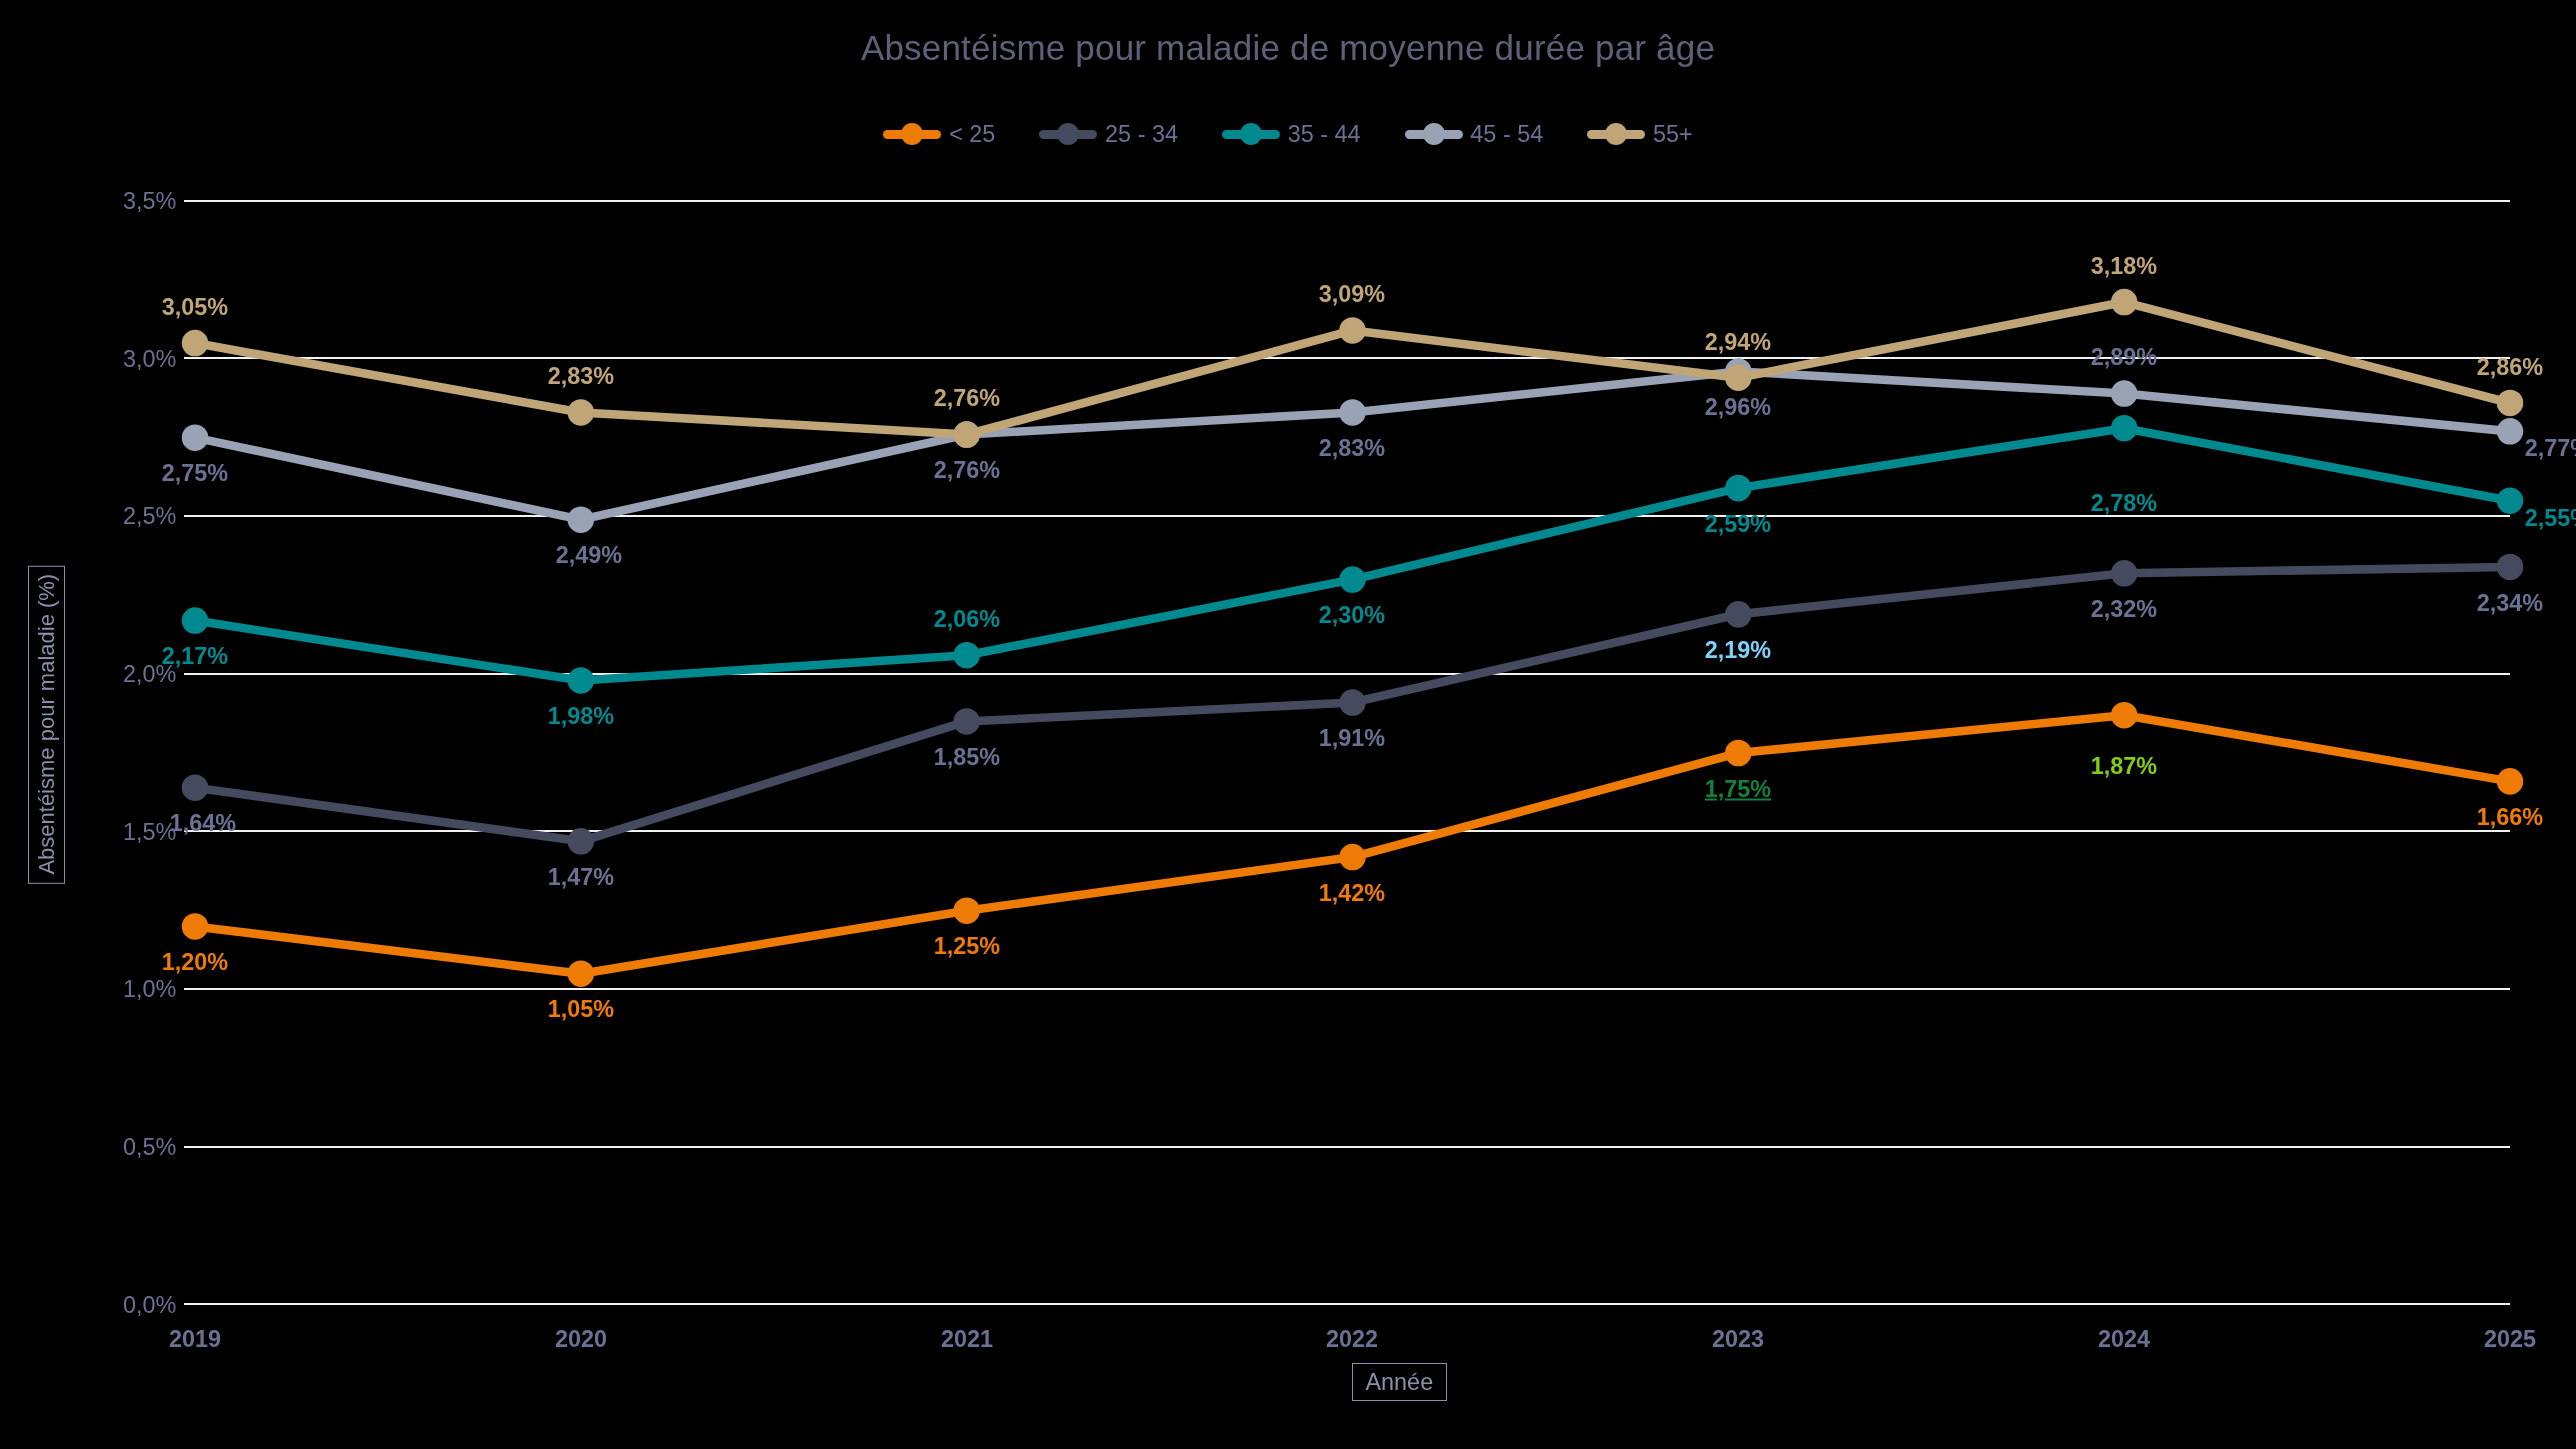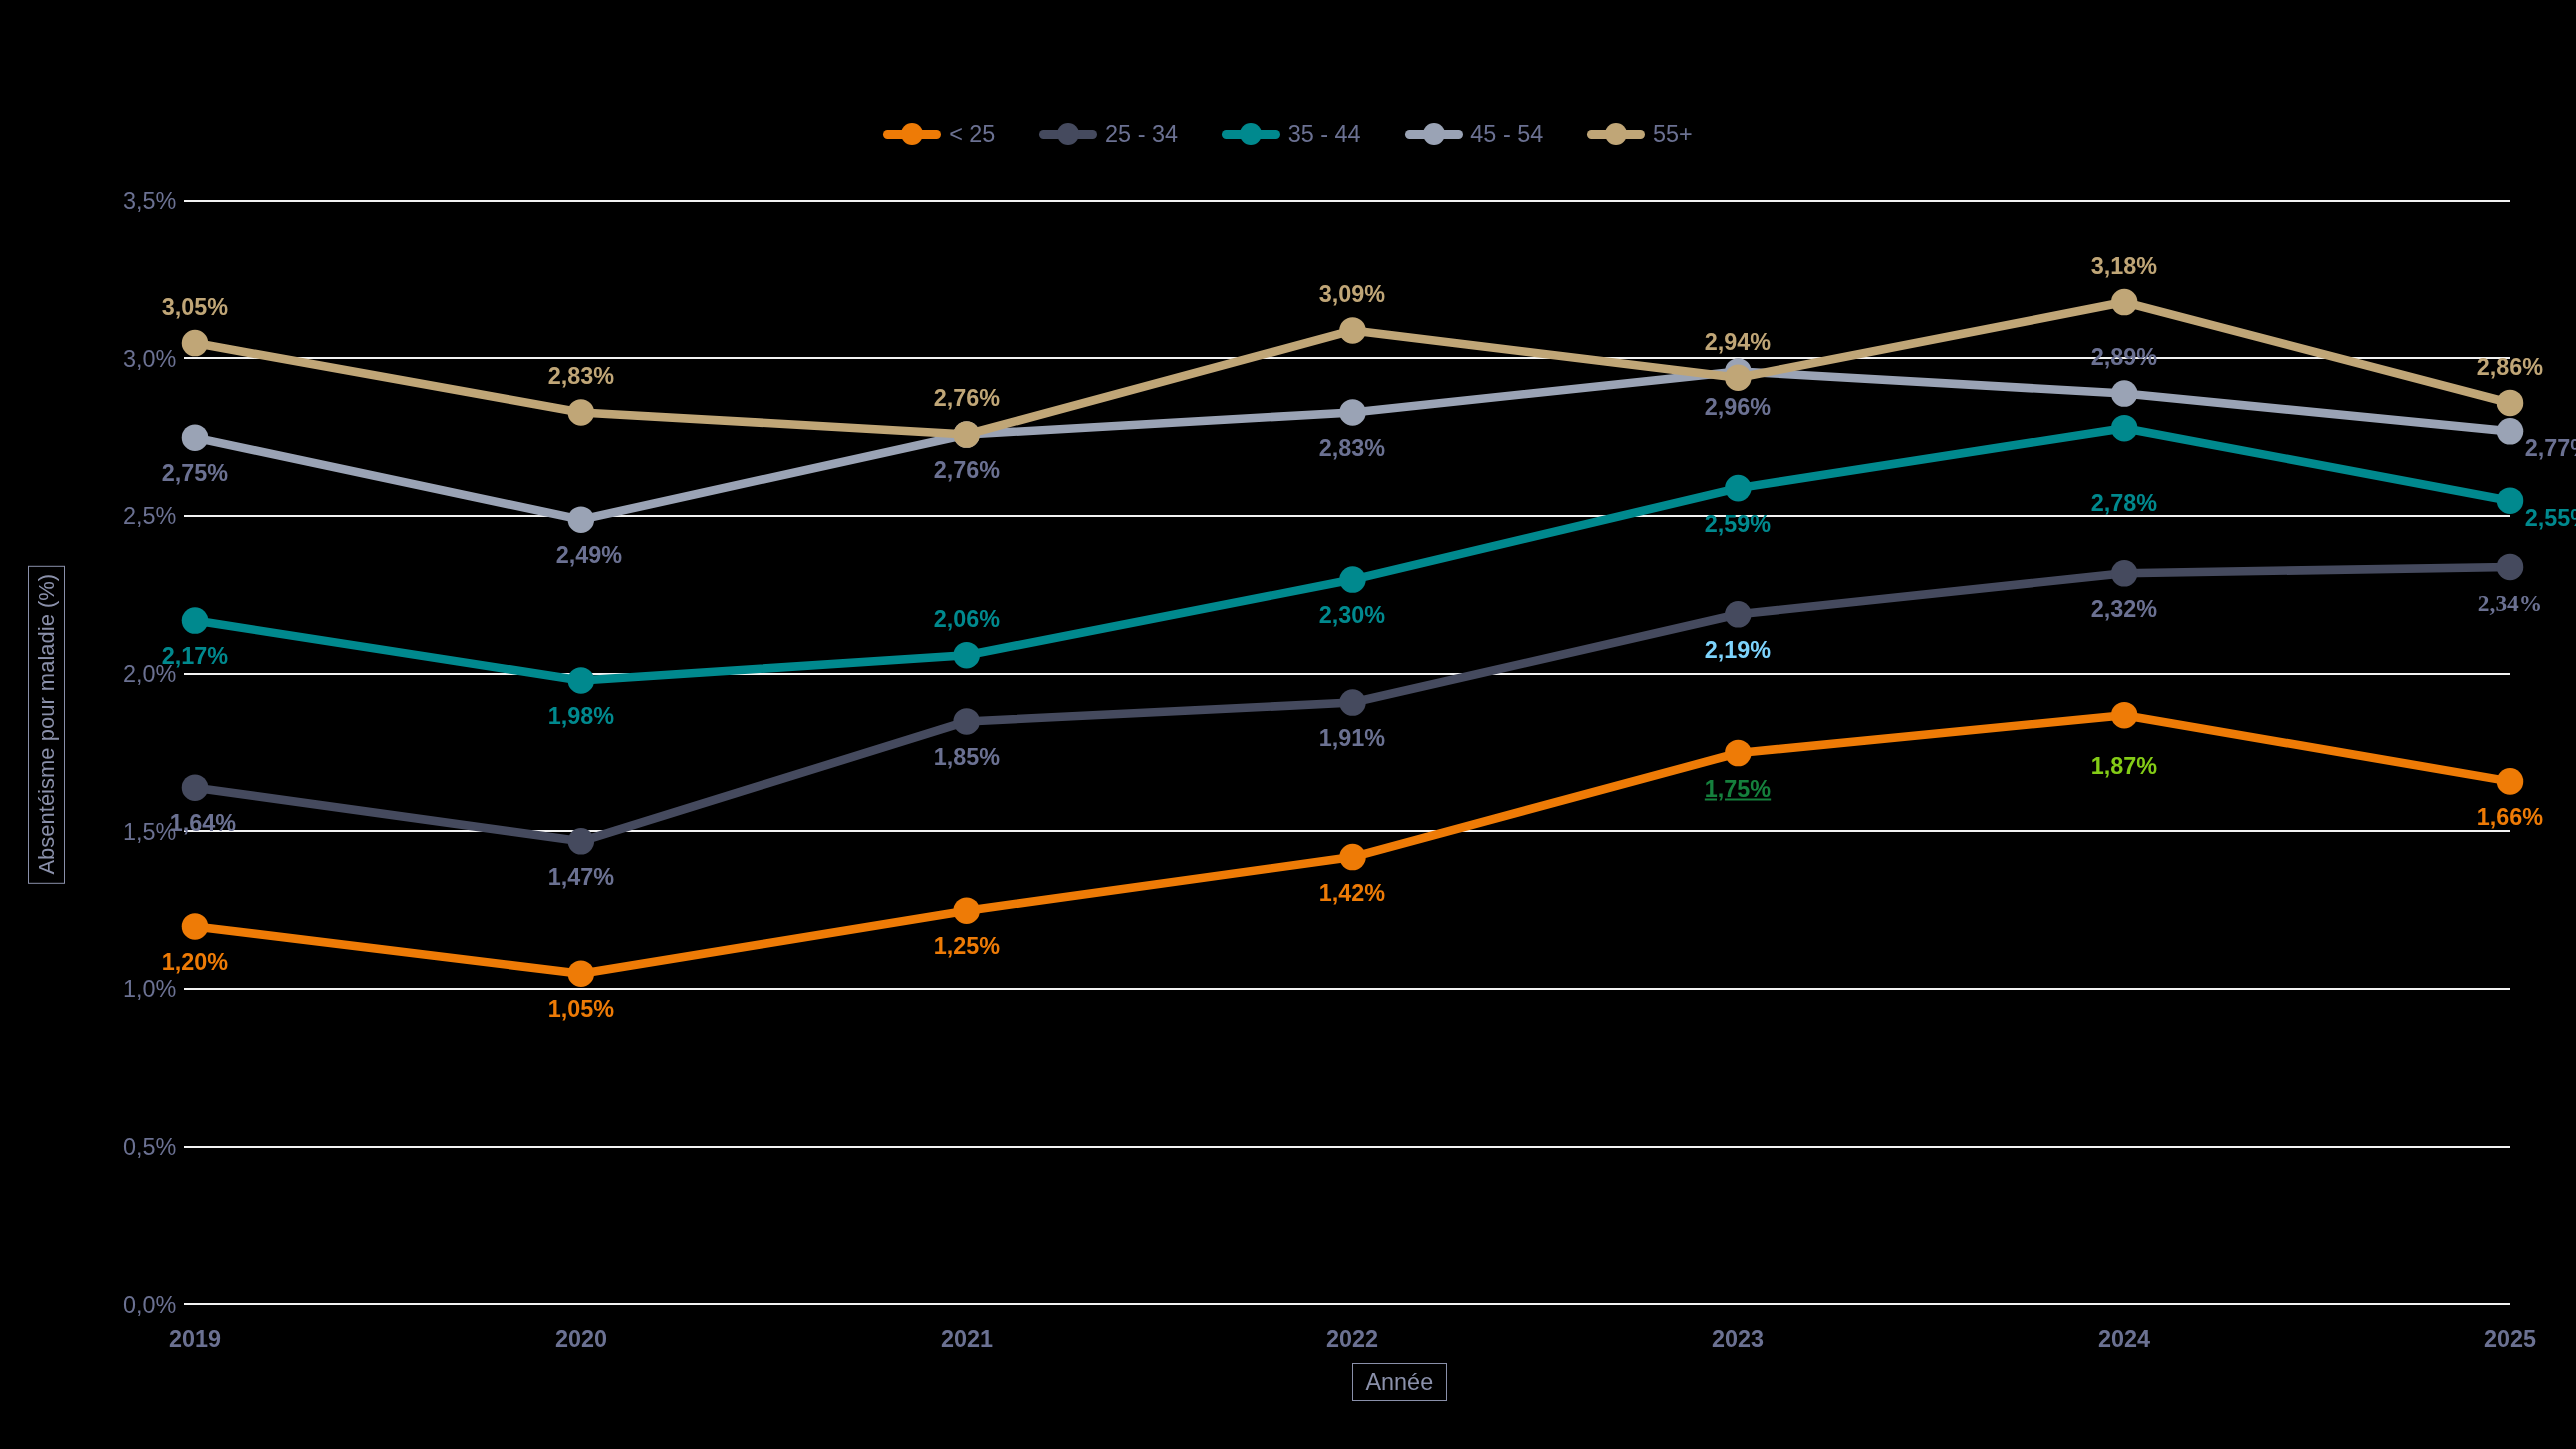--- a/index.html
+++ b/index.html
@@ -150,20 +150,21 @@
     font-weight: bold;
     white-space: nowrap;
     pointer-events: none;
   }
 </style>
 </head>
 <body>
 
 <div id="chart-root">
 
+  <div class="chart-title">Absentéisme pour maladie de moyenne durée par âge</div>
 
   <div class="legend" id="legend">
       <div class="legend-item">
         <span class="legend-swatch" style="background: rgb(238, 123, 6);"></span>
         <span class="legend-label">&lt; 25</span>
       </div>
       <div class="legend-item">
         <span class="legend-swatch" style="background: rgb(69, 74, 94);"></span>
         <span class="legend-label">25 - 34</span>
       </div>
@@ -271,21 +272,21 @@
         <div class="point-label" style="left: 1157px; top: 692px; color: rgb(238, 123, 6);">1,42%</div>
         <div class="point-label" style="left: 1543px; top: 588px; color: #15803d; text-decoration: underline;">1,75%</div>
         <div class="point-label" style="left: 1929px; top: 565px; color: #84cc16;">1,87%</div>
         <div class="point-label" style="left: 2315px; top: 616px; color: rgb(238, 123, 6);">1,66%</div>
         <div class="point-label" style="left: 8px; top: 622px; color: rgb(107, 113, 146);">1,64%</div>
         <div class="point-label" style="left: 386px; top: 676px; color: rgb(107, 113, 146);">1,47%</div>
         <div class="point-label" style="left: 772px; top: 556px; color: rgb(107, 113, 146);">1,85%</div>
         <div class="point-label" style="left: 1157px; top: 537px; color: rgb(107, 113, 146);">1,91%</div>
         <div class="point-label" style="left: 1543px; top: 449px; color: #7dd3fc;">2,19%</div>
         <div class="point-label" style="left: 1929px; top: 408px; color: rgb(107, 113, 146);">2,32%</div>
-        <div class="point-label" style="left: 2315px; top: 402px; color: rgb(107, 113, 146); font-family: Liberation Serif, serif;">2,34%</div>
+        <div class="point-label" style="left: 2315px; top: 402px; color: rgb(107, 113, 146);">2,34%</div>
         <div class="point-label" style="left: 0px; top: 455px; color: rgb(0, 137, 142);">2,17%</div>
         <div class="point-label" style="left: 386px; top: 515px; color: rgb(0, 137, 142);">1,98%</div>
         <div class="point-label" style="left: 772px; top: 418px; color: rgb(0, 137, 142);">2,06%</div>
         <div class="point-label" style="left: 1157px; top: 414px; color: rgb(0, 137, 142);">2,30%</div>
         <div class="point-label" style="left: 1543px; top: 323px; color: rgb(0, 137, 142);">2,59%</div>
         <div class="point-label" style="left: 1929px; top: 263px; color: rgb(0, 137, 142); margin-top: 39px;">2,78%</div>
         <div class="point-label" style="left: 2363px; top: 317px; color: rgb(0, 137, 142);">2,55%</div>
         <div class="point-label" style="left: 0px; top: 272px; color: rgb(107, 113, 146);">2,75%</div>
         <div class="point-label" style="left: 386px; top: 354px; color: rgb(107, 113, 146); margin-left: 8px;">2,49%</div>
         <div class="point-label" style="left: 772px; top: 269px; color: rgb(107, 113, 146);">2,76%</div>

